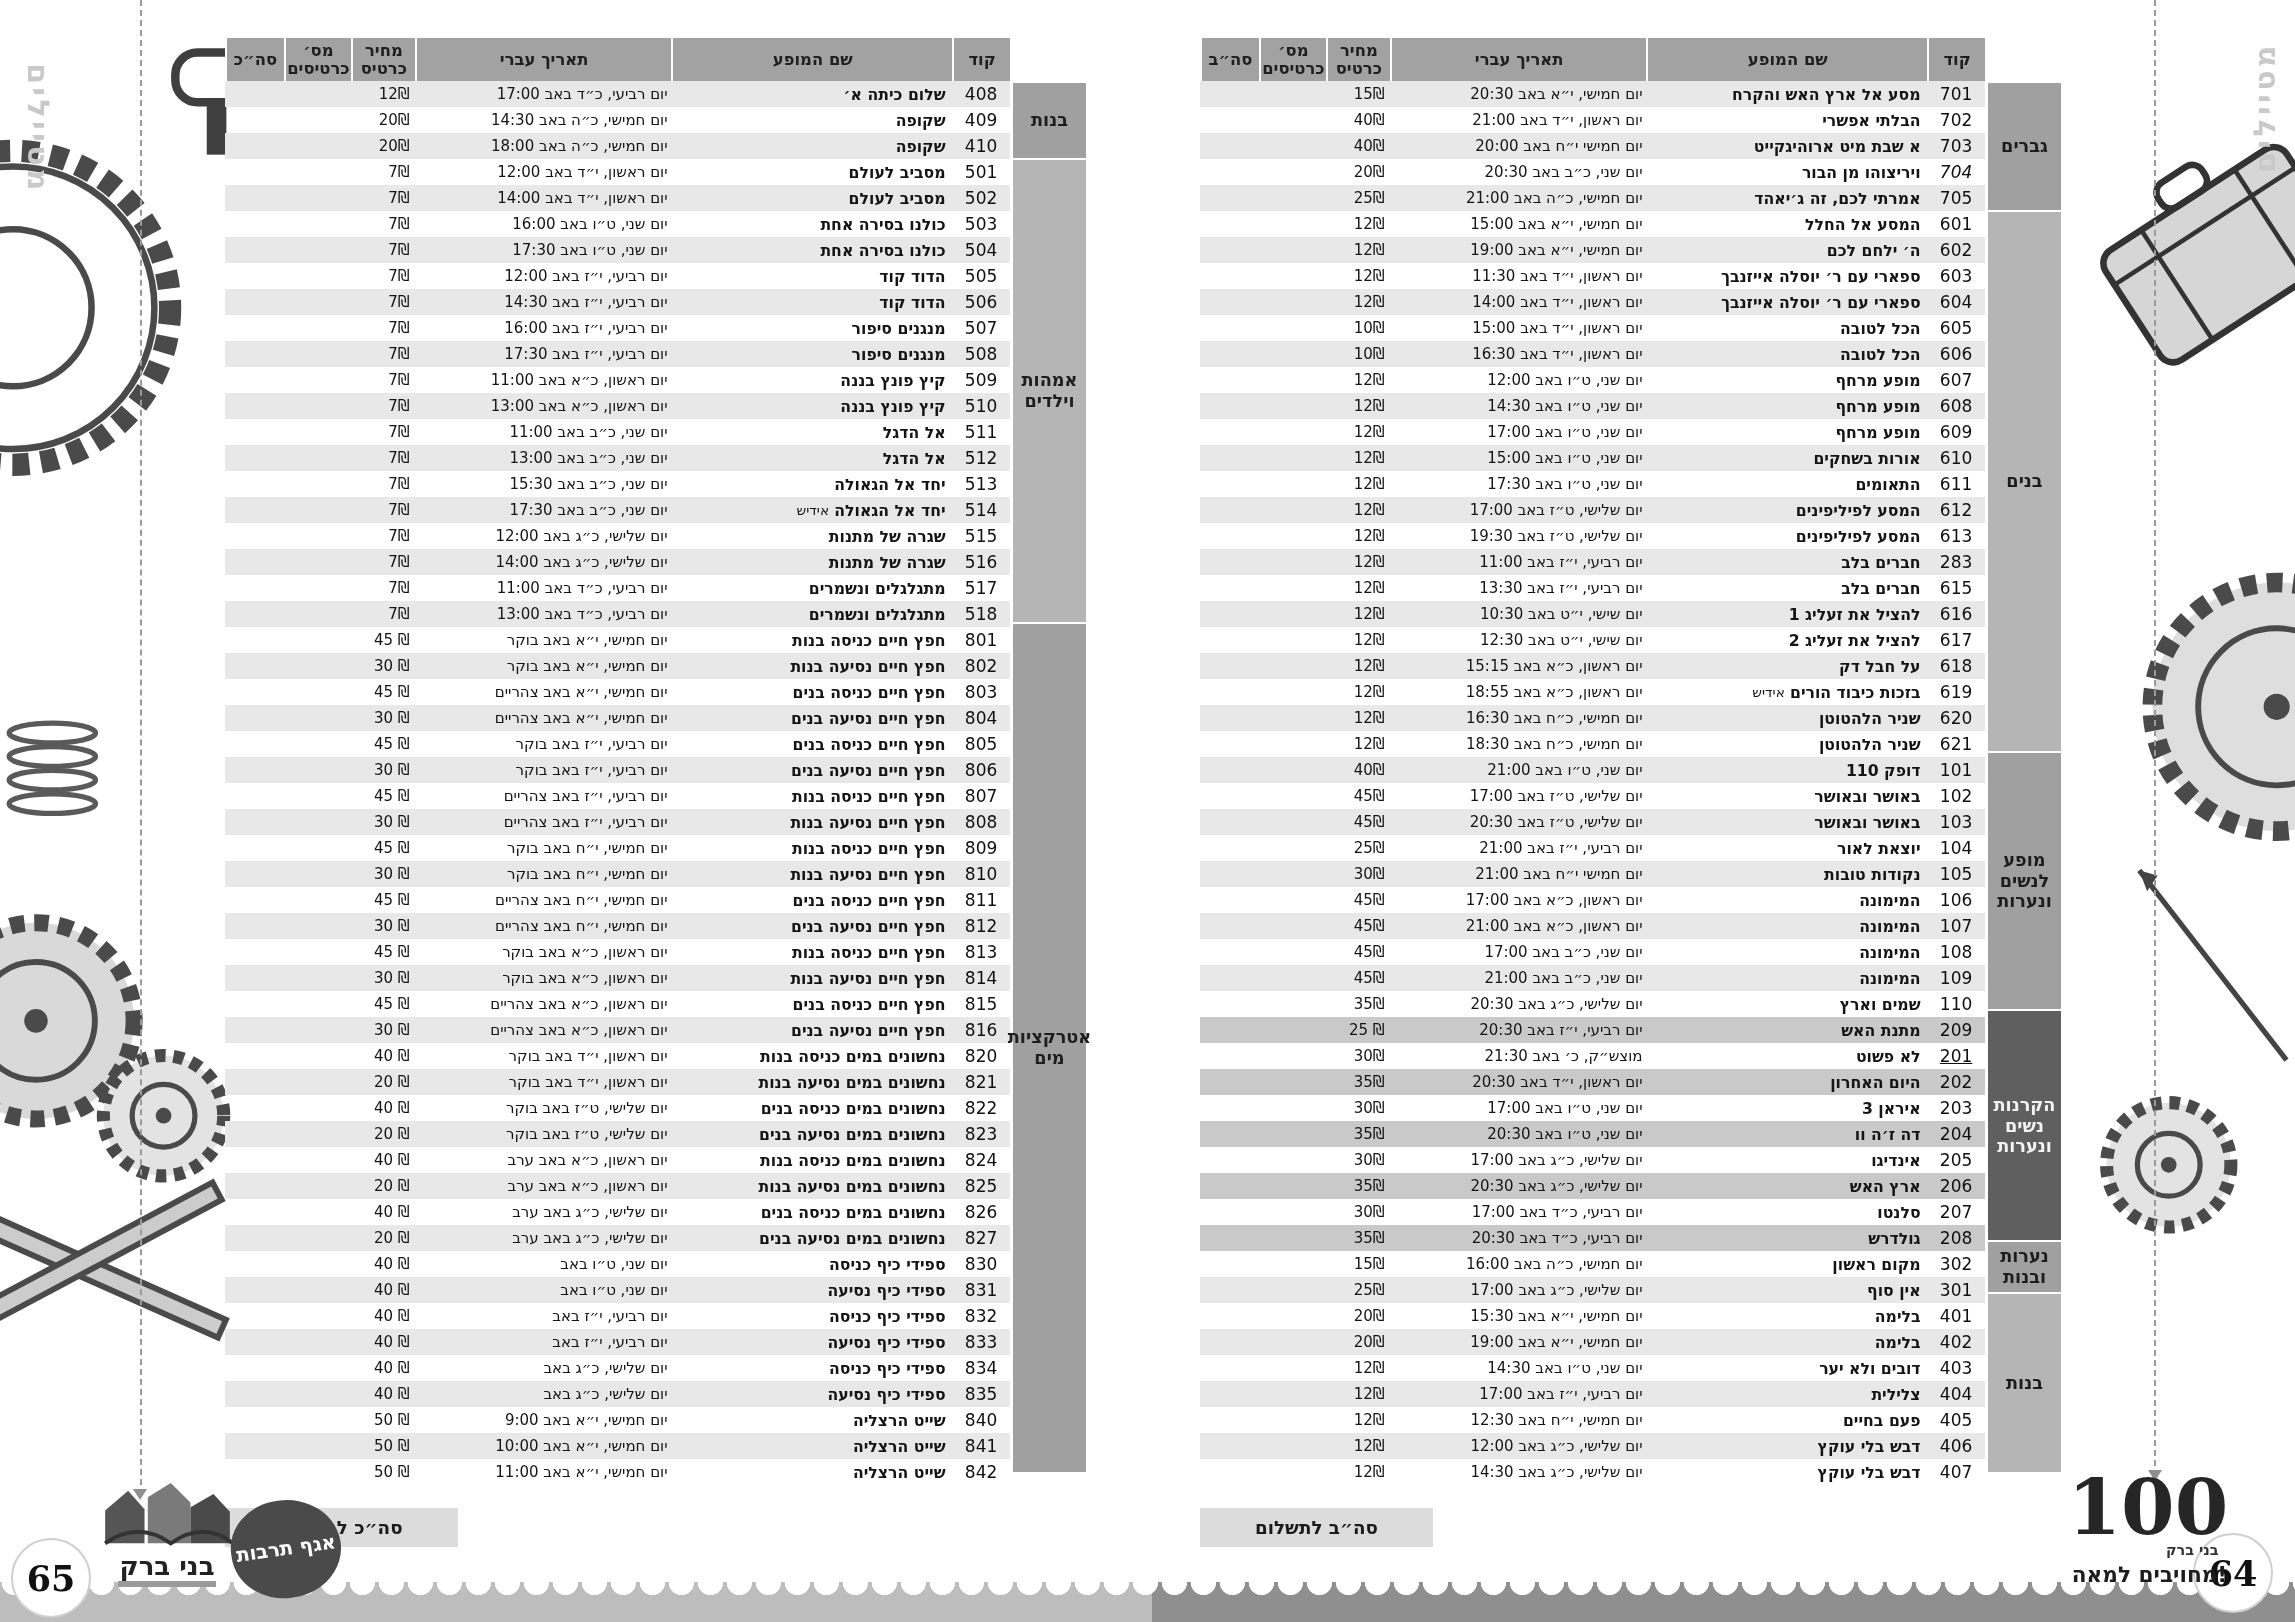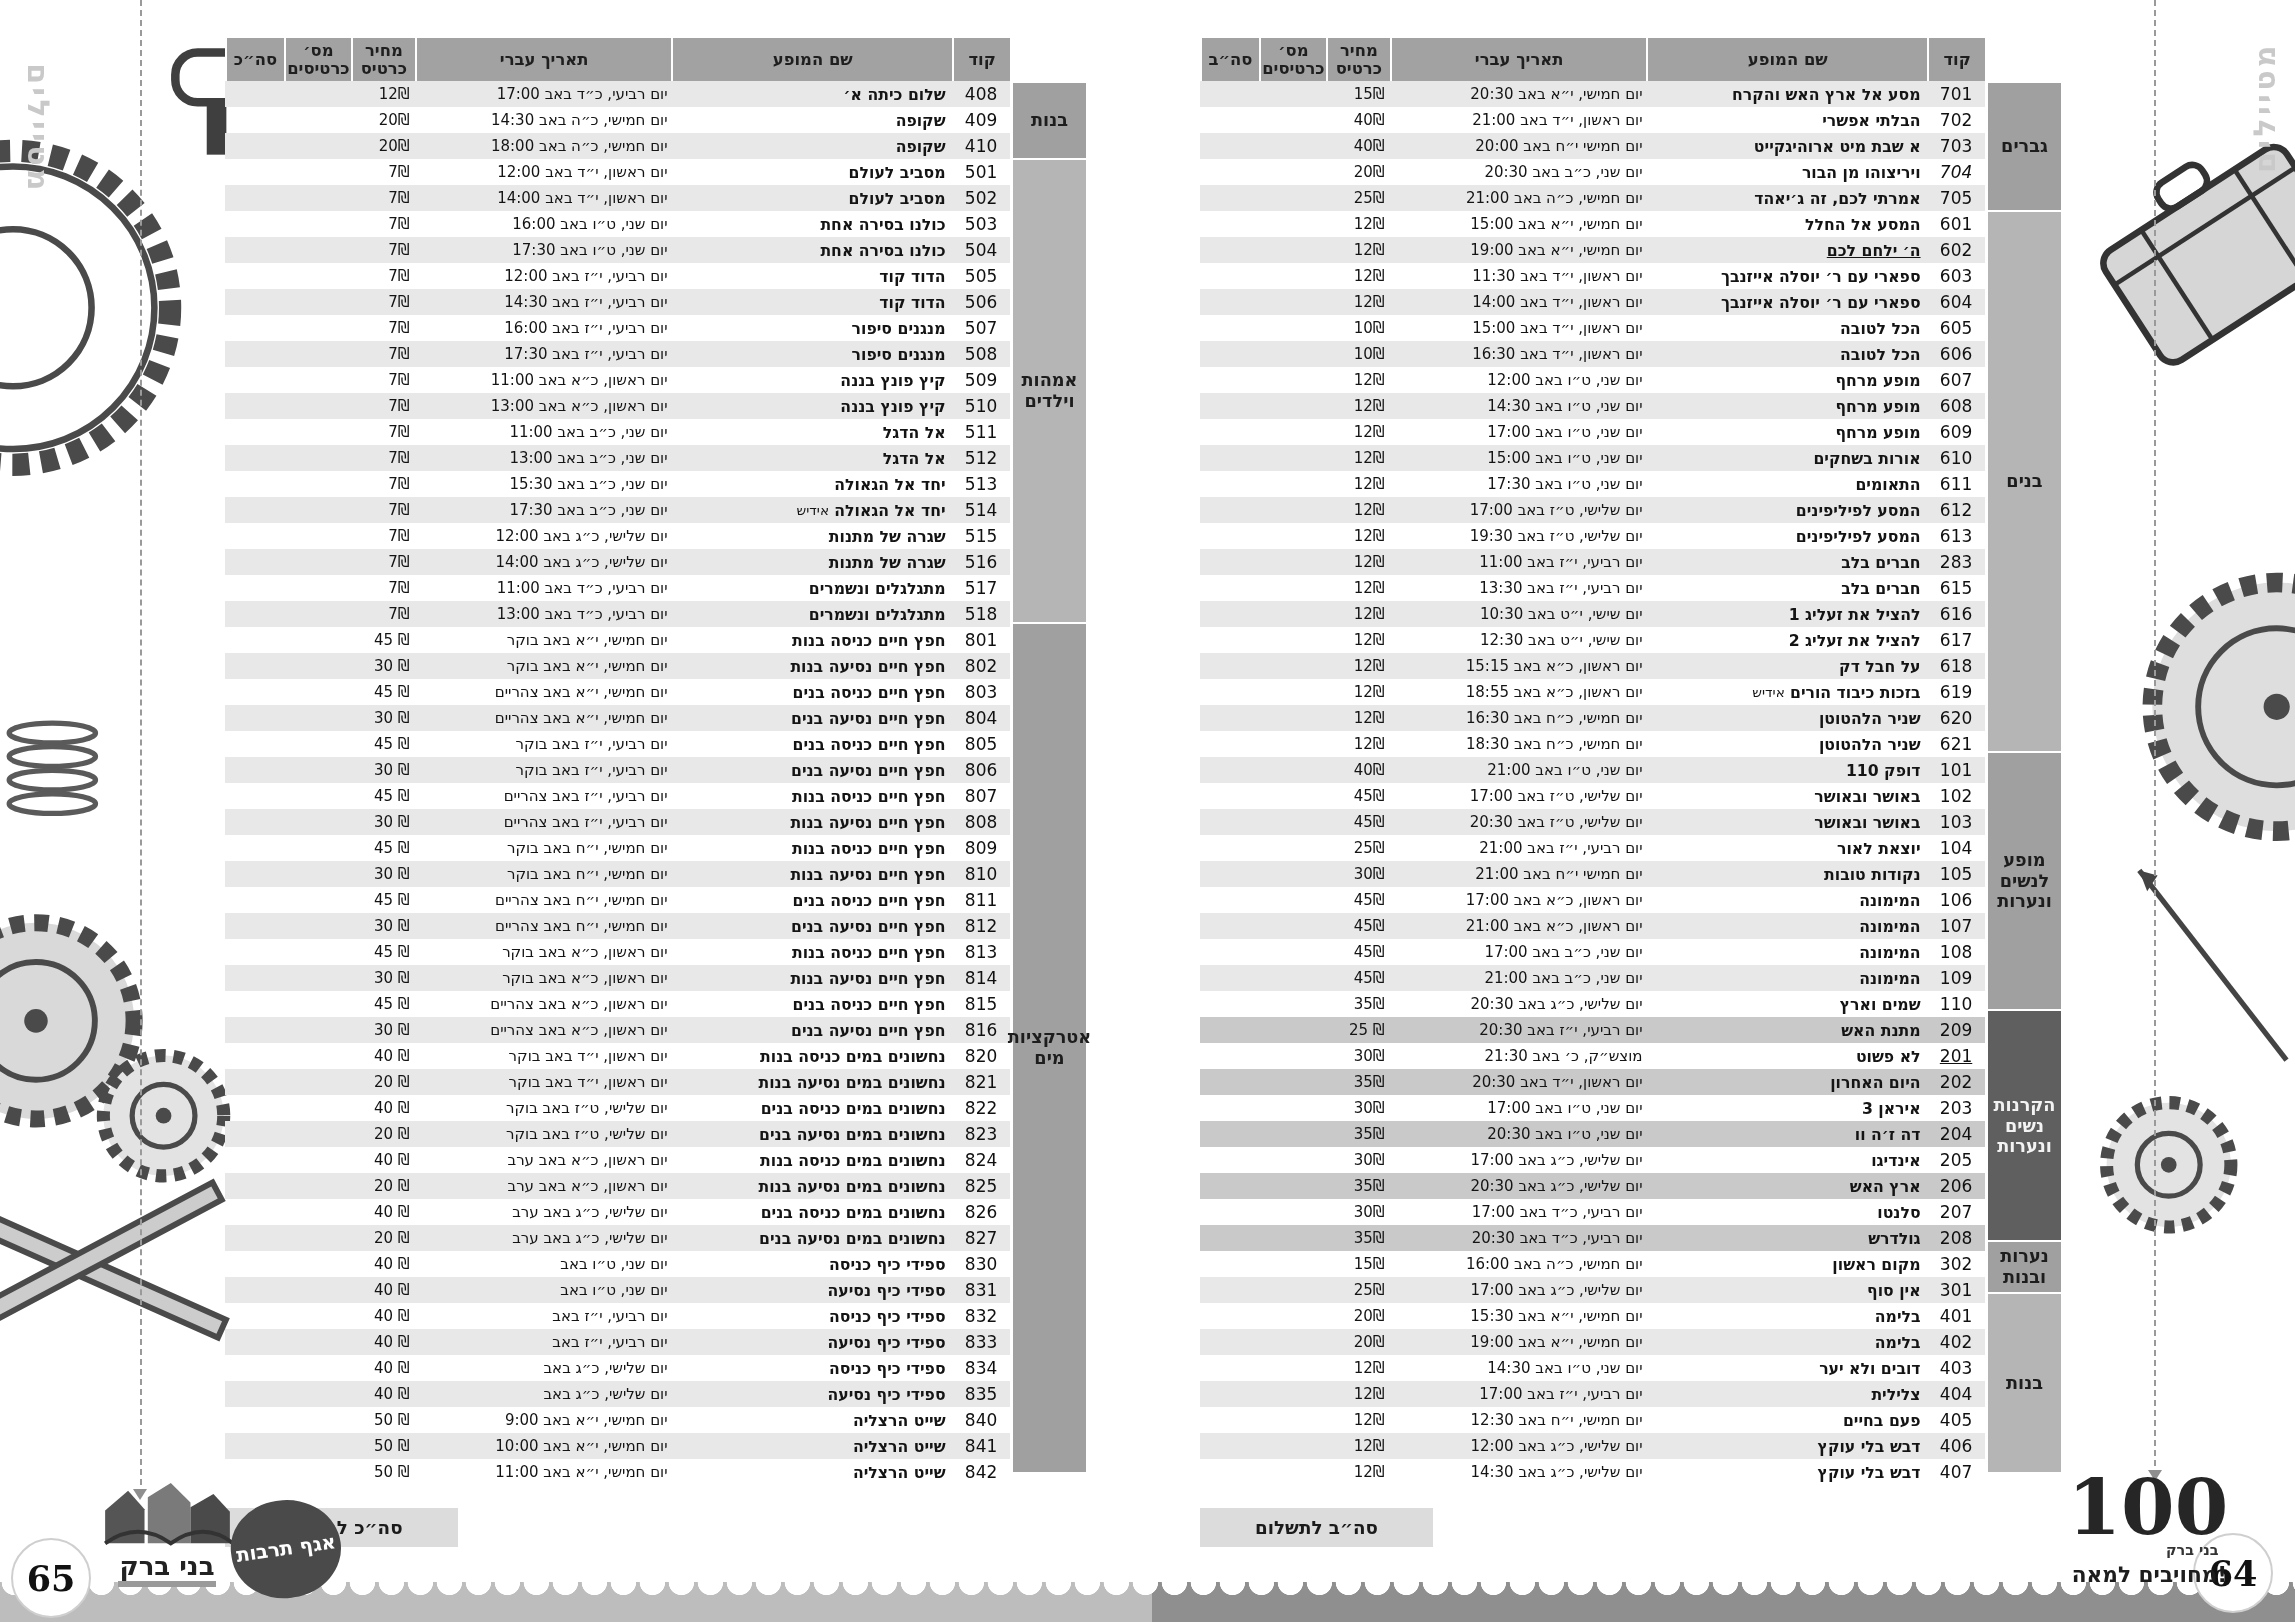--- a/index.html
+++ b/index.html
@@ -215,21 +215,21 @@
         <div class="c c-name" style="width: 281px;">המסע אל החלל</div>
         <div class="c c-date" style="width: 257px;">יום חמישי, י״א באב 15:00</div>
         <div class="c c-price" style="width: 64px;">
           <span class="price-ltr">12₪</span>
         </div>
         <div class="c" style="width: 67px;"></div>
         <div class="c" style="width: 59px;"></div>
       </div>
       <div class="row" style="height: 26px; background: rgb(232, 232, 232);">
         <div class="c c-code" style="width: 58px;">602</div>
-        <div class="c c-name" style="width: 281px; text-decoration: underline;">ה׳ ילחם לכם</div>
+        <div class="c c-name" style="width: 281px;">ה׳ ילחם לכם</div>
         <div class="c c-date" style="width: 257px;">יום חמישי, י״א באב 19:00</div>
         <div class="c c-price" style="width: 64px;">
           <span class="price-ltr">12₪</span>
         </div>
         <div class="c" style="width: 67px;"></div>
         <div class="c" style="width: 59px;"></div>
       </div>
       <div class="row" style="height: 26px;">
         <div class="c c-code" style="width: 58px;">603</div>
         <div class="c c-name" style="width: 281px;">ספארי עם ר׳ יוסלה אייזנבך</div>

